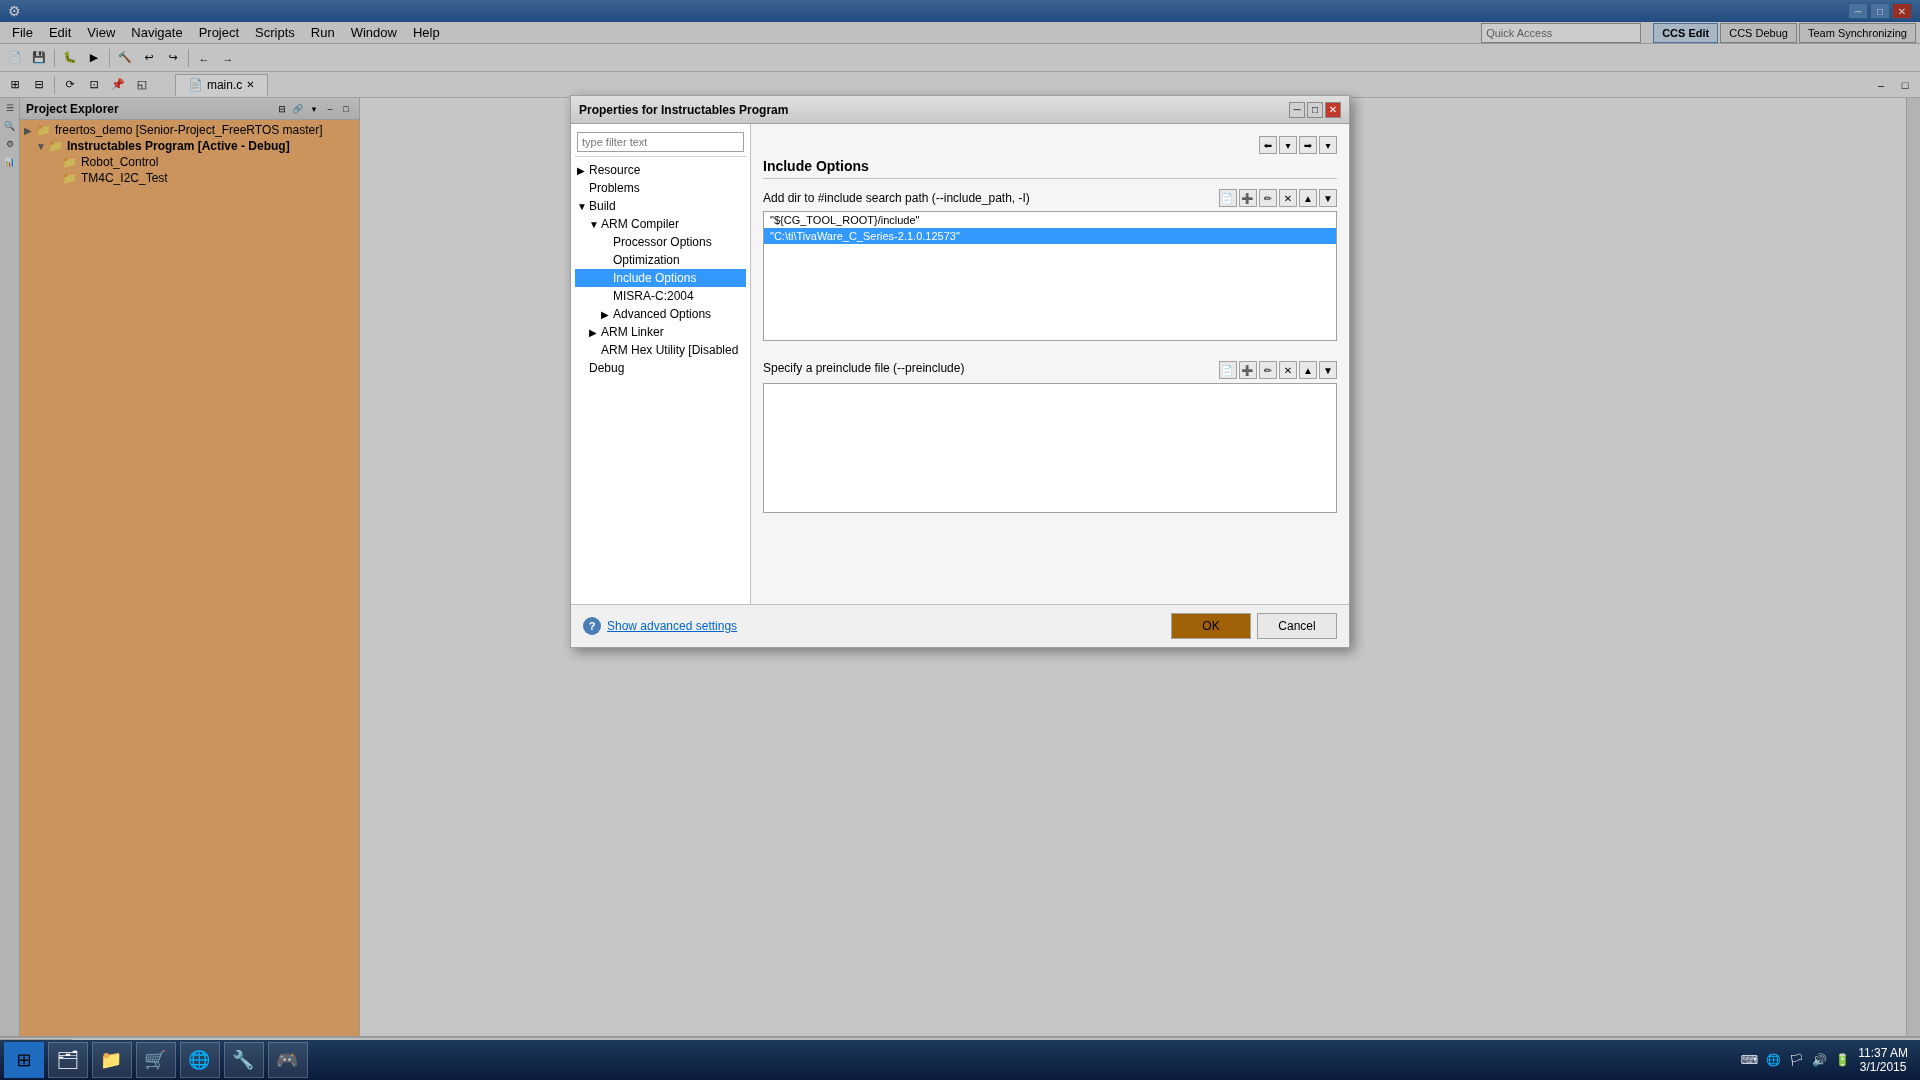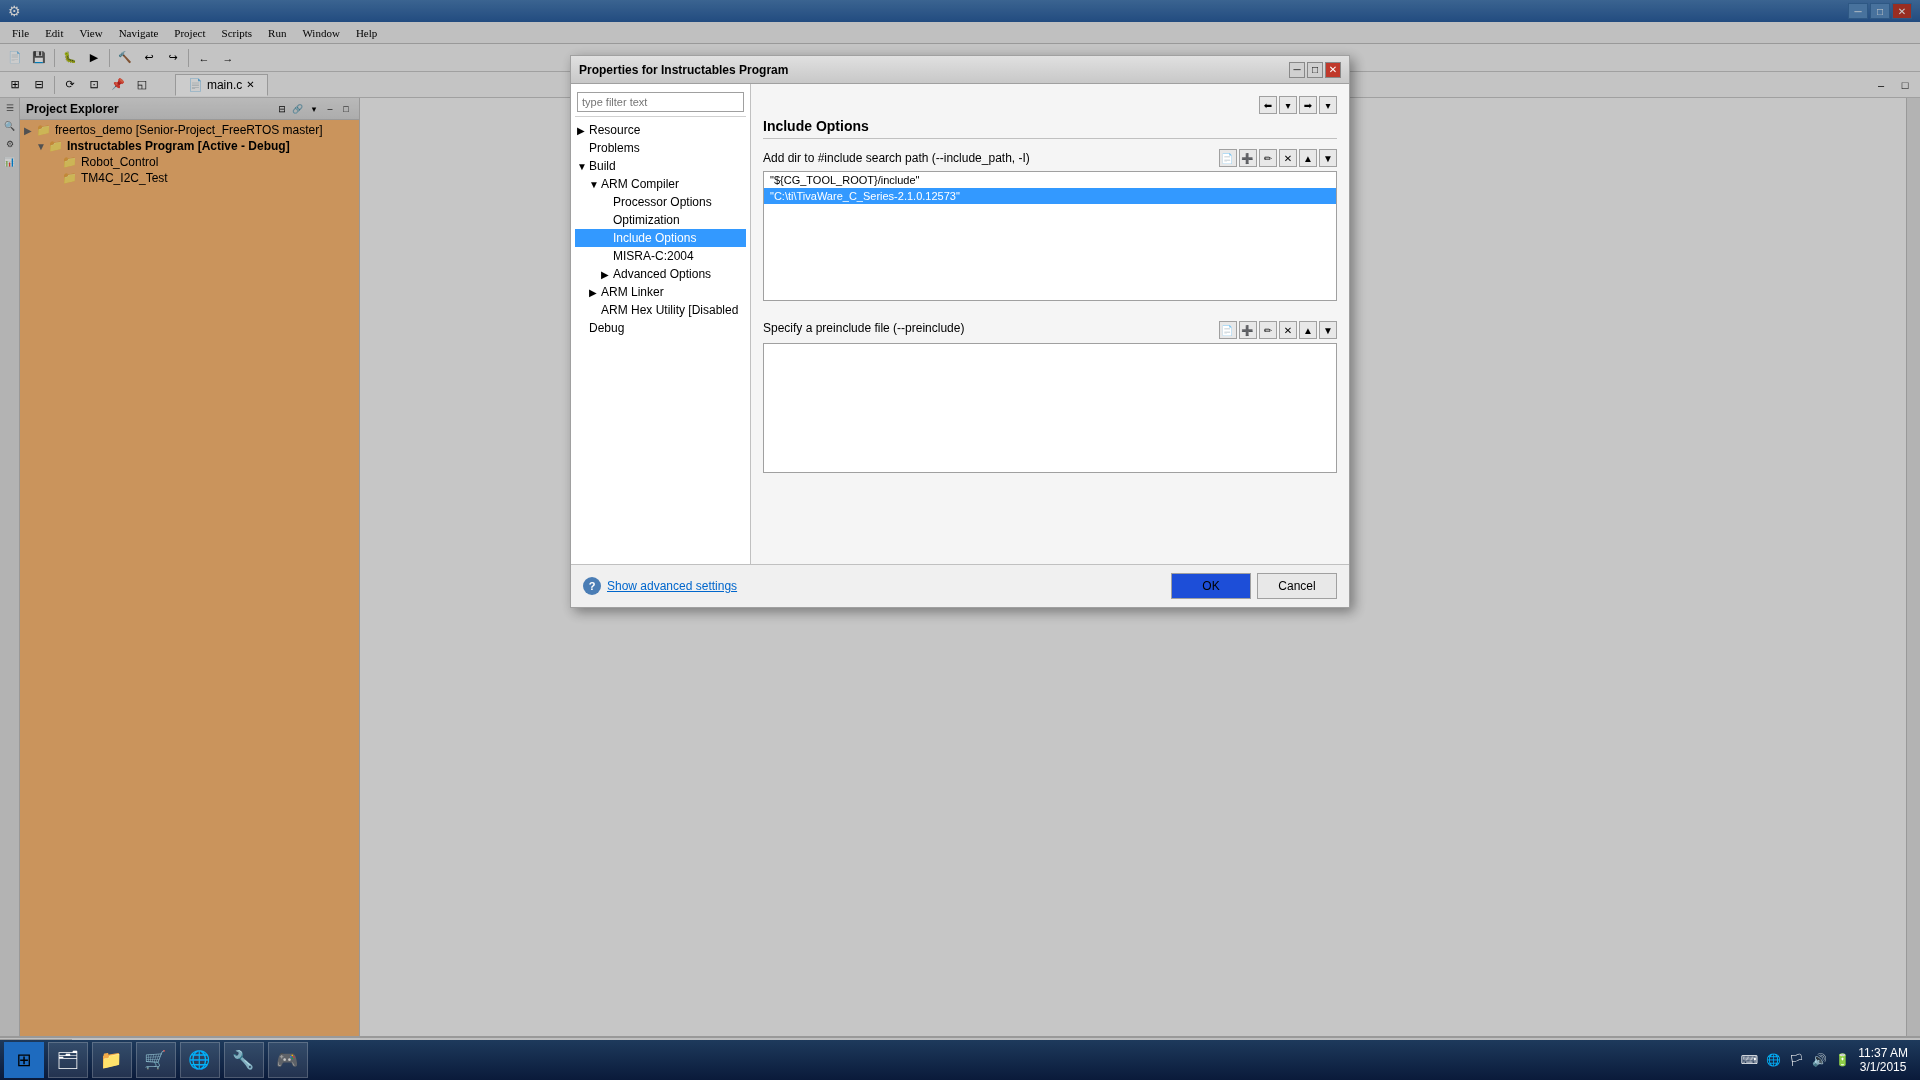--- a/index.html
+++ b/index.html
@@ -32,22 +32,21 @@
       background: #f0f0f0;
       height: 22px;
       display: flex;
       align-items: center;
       padding: 0 4px;
       border-bottom: 1px solid #c0c0c0;
     }
     .menu-item {
       padding: 2px 8px;
       cursor: pointer;
-      font-size: 11px;
-      font-family: Liberation Serif, serif;
+      font-size: 13px;
     }
 
     
     .toolbar {
       background: #f5f5f5;
       height: 28px;
       display: flex;
       align-items: center;
       padding: 0 4px;
       border-bottom: 1px solid #c8c8c8;
@@ -315,21 +314,21 @@
 
     
     .modal-overlay {
       position: fixed;
       top: 0; left: 0;
       width: 1920px; height: 1080px;
       background: rgba(0,0,0,0.2);
       display: flex;
       align-items: flex-start;
       justify-content: center;
-      padding-top: 55px;
+      padding-top: 95px;
       z-index: 500;
     }
     .modal {
       width: 780px;
       background: #f5f5f5;
       border: 1px solid #a0a0a0;
       box-shadow: 4px 4px 12px rgba(0,0,0,0.4);
     }
     .modal-title-bar {
       background: linear-gradient(to bottom, #e0e0e0, #c8c8c8);
@@ -476,21 +475,21 @@
       font-size: 12px;
       text-decoration: underline;
     }
     .modal-footer-right { display: flex; gap: 6px; }
     .modal-ok-btn, .modal-cancel-btn {
       width: 80px; height: 26px;
       border: 1px solid #a0a0a0;
       cursor: pointer;
       font-size: 12px;
     }
-    .modal-ok-btn { background: #1d4ed8; }
+    .modal-ok-btn { background: #a16207; }
     .modal-cancel-btn { background: #e8e8e8; }
 
     
     .modal-body::-webkit-scrollbar { width: 8px; }
     .tree-view::-webkit-scrollbar { width: 6px; }
   </style>
 </head>
 <body>
 
 <div class="title-bar">
@@ -505,20 +504,28 @@
 <div class="menu-bar">
   <span class="menu-item">File</span>
   <span class="menu-item">Edit</span>
   <span class="menu-item">View</span>
   <span class="menu-item">Navigate</span>
   <span class="menu-item">Project</span>
   <span class="menu-item">Scripts</span>
   <span class="menu-item">Run</span>
   <span class="menu-item">Window</span>
   <span class="menu-item">Help</span>
+  <div class="quick-access-area">
+    <input class="quick-access-input" placeholder="Quick Access" style="">
+    <div class="perspective-btns">
+      <button class="perspective-btn active">CCS Edit</button>
+      <button class="perspective-btn">CCS Debug</button>
+      <button class="perspective-btn">Team Synchronizing</button>
+    </div>
+  </div>
 </div>
 
 <div class="toolbar">
   <button class="toolbar-btn">📄</button>
   <button class="toolbar-btn">💾</button>
   <div class="toolbar-sep"></div>
   <button class="toolbar-btn">🐛</button>
   <button class="toolbar-btn">▶</button>
   <div class="toolbar-sep"></div>
   <button class="toolbar-btn">🔨</button>

